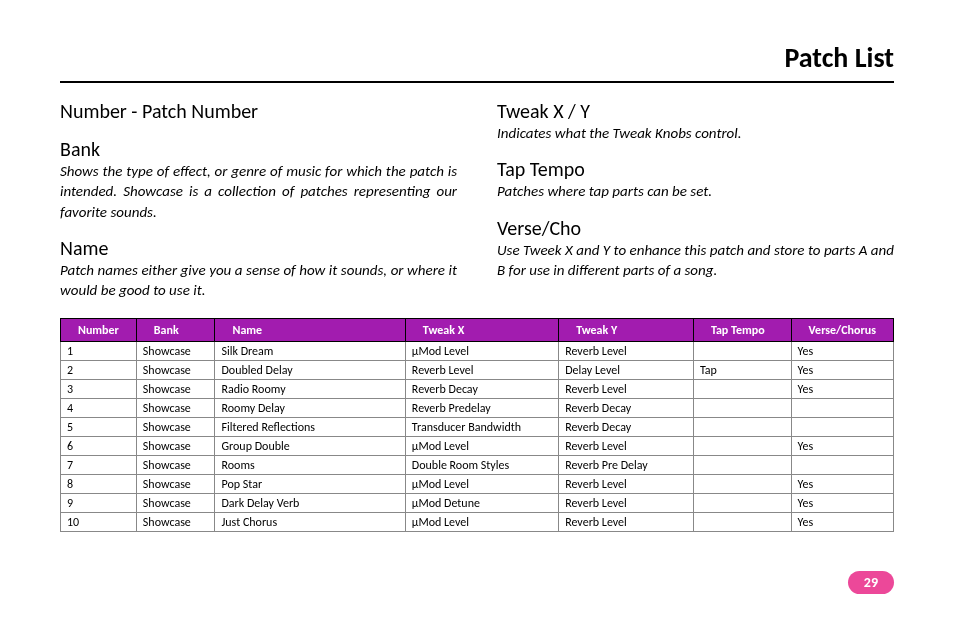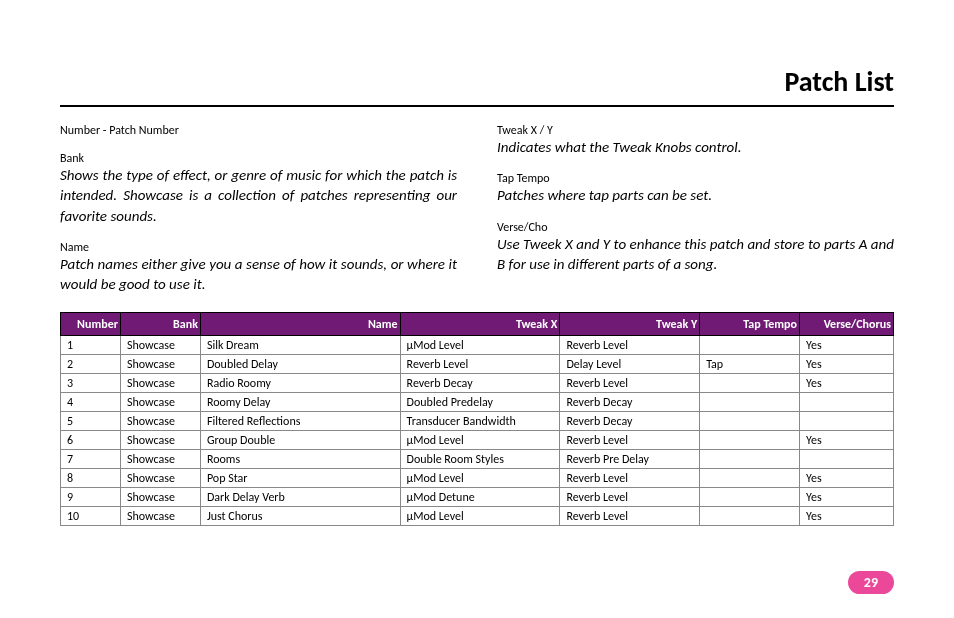--- a/index.html
+++ b/index.html
@@ -1,34 +1,34 @@
 <!DOCTYPE html>
 <html><head>
 <meta charset="utf-8">
 <style>
   * { box-sizing: border-box; margin: 0; padding: 0; }
   html, body { width: 954px; height: 618px; background: #fff; font-family: "Gill Sans", "Gill Sans MT", Calibri, sans-serif; color: #000; }
   .page { padding: 40px 60px 30px 60px; position: relative; height: 100%; }
-  .title { font-size: 28px; font-weight: 700; text-align: right; margin-bottom: 6px; margin-top: 24px; }
+  .title { font-size: 28px; font-weight: 700; text-align: right; margin-bottom: 6px; }
   .rule { border: 0; border-top: 2px solid #000; margin-bottom: 16px; }
   .cols { display: flex; gap: 40px; margin-bottom: 18px; }
   .col { flex: 1; }
   .p { font-size: 15px; font-weight: 300; line-height: 1.35; text-align: justify; font-style: italic; }
   table { width: 100%; border-collapse: collapse; font-size: 12px; }
-  thead th { background: #701a75; color: #fff; text-align: right; font-weight: 700; padding: 4px 2px; border: 1px solid #000; }
+  thead th { background: #a21caf; color: #fff; text-align: left; font-weight: 700; padding: 4px 17px; border: 1px solid #000; }
   tbody td { border: 1px solid #888; padding: 2px 6px; font-weight: 300; }
   .pagenum { position: absolute; right: 60px; bottom: 24px; background: #ec4899; color: #fff; font-weight: 700; font-size: 14px; padding: 3px 16px; border-radius: 14px; }
   .colw-num { width: 60px; }
   .colw-bank { width: 80px; }
   .colw-name { width: 200px; }
   .colw-tx { width: 160px; }
   .colw-ty { width: 140px; }
   .colw-tap { width: 100px; }
   .colw-vc { width: 94px; } 
-  .sect-title { font-size: 12px; margin-top: 14px; }
+  .sect-title { font-size: 20px; margin-top: 14px; }
   .sect-title:first-child { margin-top: 0; }
 </style>
 </head>
 <body>
 
 <div class="page">
   <div class="title">Patch List</div>
   <hr class="rule">
 
   <div class="cols">
@@ -95,21 +95,21 @@
           <td>Radio Roomy</td>
           <td>Reverb Decay</td>
           <td>Reverb Level</td>
           <td></td>
           <td>Yes</td>
         </tr>
         <tr>
           <td>4</td>
           <td>Showcase</td>
           <td>Roomy Delay</td>
-          <td>Doubled Predelay</td>
+          <td>Reverb Predelay</td>
           <td>Reverb Decay</td>
           <td></td>
           <td></td>
         </tr>
         <tr>
           <td>5</td>
           <td>Showcase</td>
           <td>Filtered Reflections</td>
           <td>Transducer Bandwidth</td>
           <td>Reverb Decay</td>

